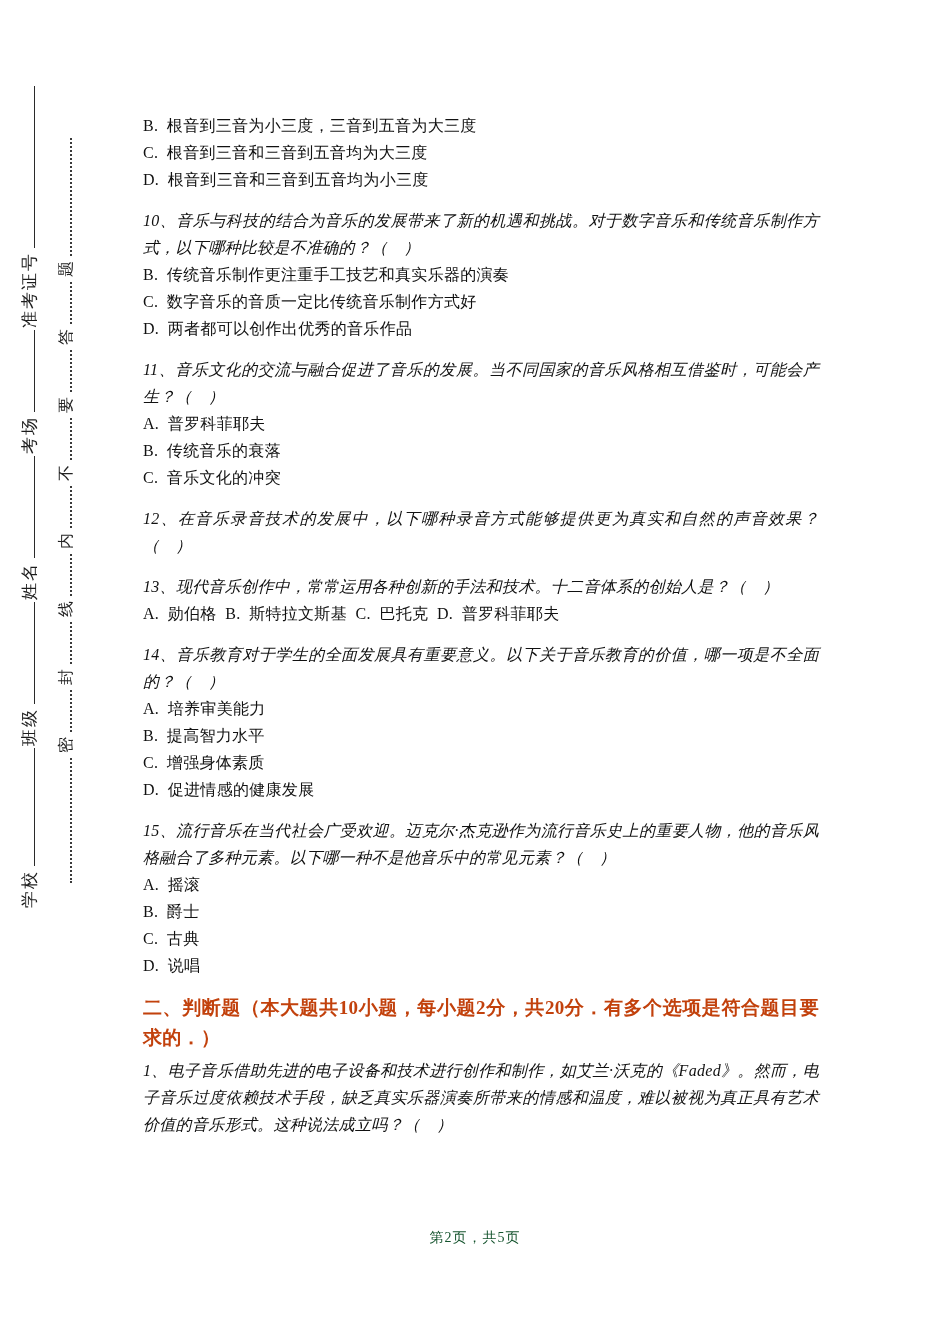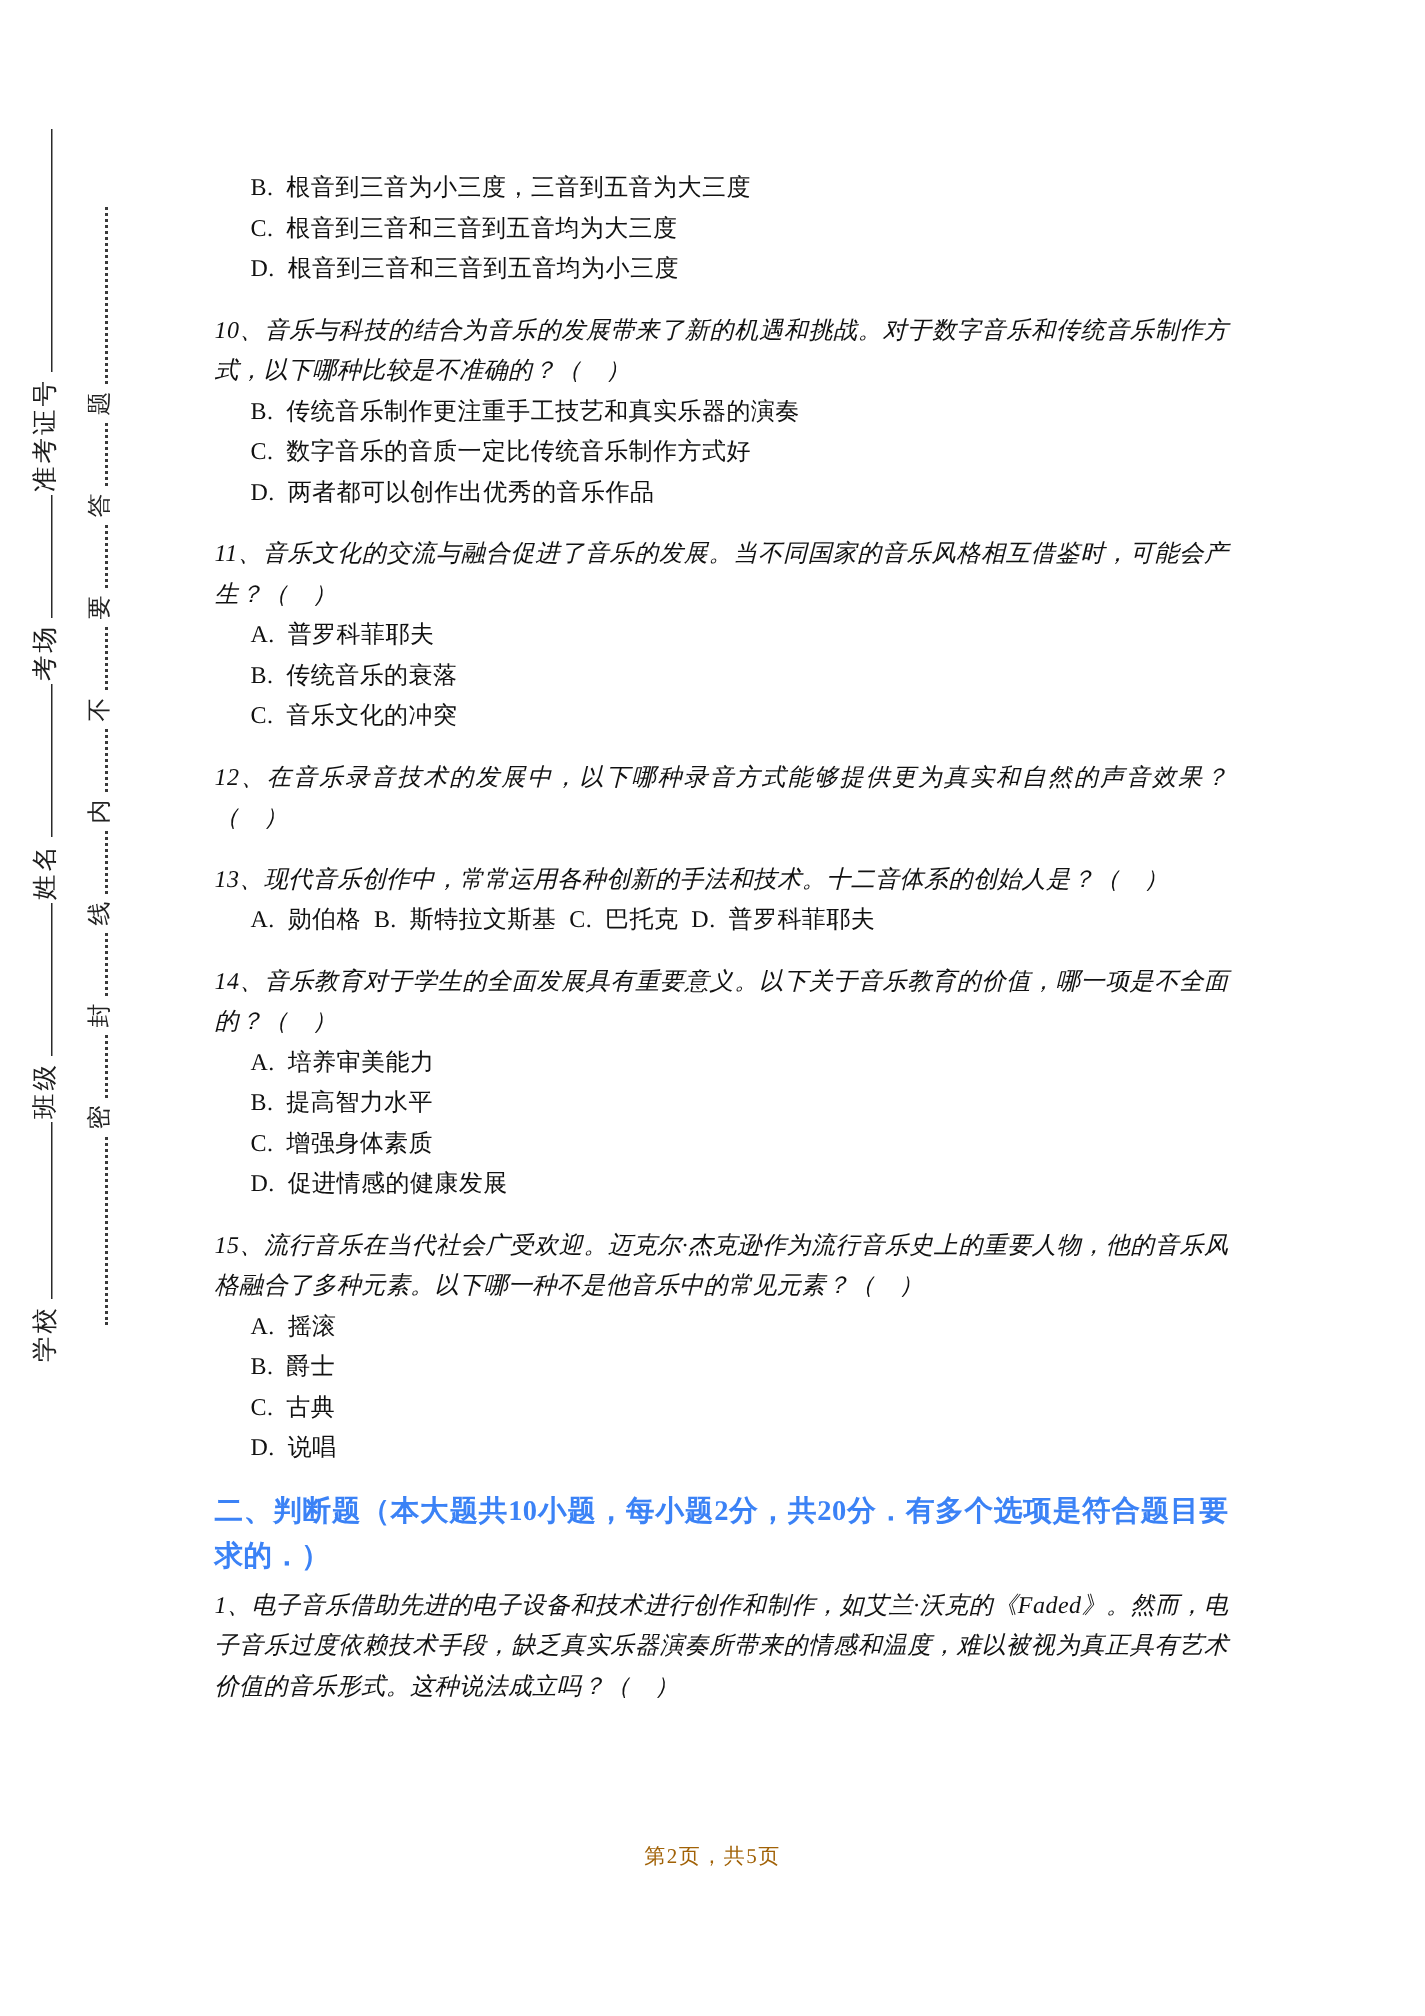--- a/index.html
+++ b/index.html
@@ -72,40 +72,39 @@
     letter-spacing: 0.3px;
   }
   .q-block { margin-bottom: 14px; }
   .q-stem {
     white-space: pre-wrap;
     text-align: justify;
     font-style: italic;
   }
   .q-option {
     white-space: pre-wrap;
-    margin-left: 24px;
   }
   .section-heading {
     font-size: 19px;
     line-height: 30px;
     font-weight: bold;
     margin: 0 0 4px 0;
     text-align: justify;
     white-space: pre-wrap;
-    color: #3b82f6;
+    color: #c2410c;
   }
   .footer {
     position: absolute;
     left: 0;
     width: 950px;
     top: 1229px;
     text-align: center;
     font-size: 14px;
     letter-spacing: 1px;
-    color: #a16207;
+    color: #14532d;
   }
 </style>
 </head>
 <body>
 
 <div class="page">
 
   <div class="student-strip"><span class="label">学校</span><span class="blank" style="width: 118px;"></span><span class="label">班级</span><span class="blank" style="width: 102px;"></span><span class="label">姓名</span><span class="blank" style="width: 102px;"></span><span class="label">考场</span><span class="blank" style="width: 82px;"></span><span class="label">准考证号</span><span class="blank" style="width: 162px;"></span></div>
 
   <div class="seal-strip"><span class="dots" style="width: 125px;"></span><span class="seal-char">密</span><span class="dots" style="width: 42px;"></span><span class="seal-char">封</span><span class="dots" style="width: 42px;"></span><span class="seal-char">线</span><span class="dots" style="width: 42px;"></span><span class="seal-char">内</span><span class="dots" style="width: 42px;"></span><span class="seal-char">不</span><span class="dots" style="width: 42px;"></span><span class="seal-char">要</span><span class="dots" style="width: 42px;"></span><span class="seal-char">答</span><span class="dots" style="width: 42px;"></span><span class="seal-char">题</span><span class="dots" style="width: 118px;"></span></div>

